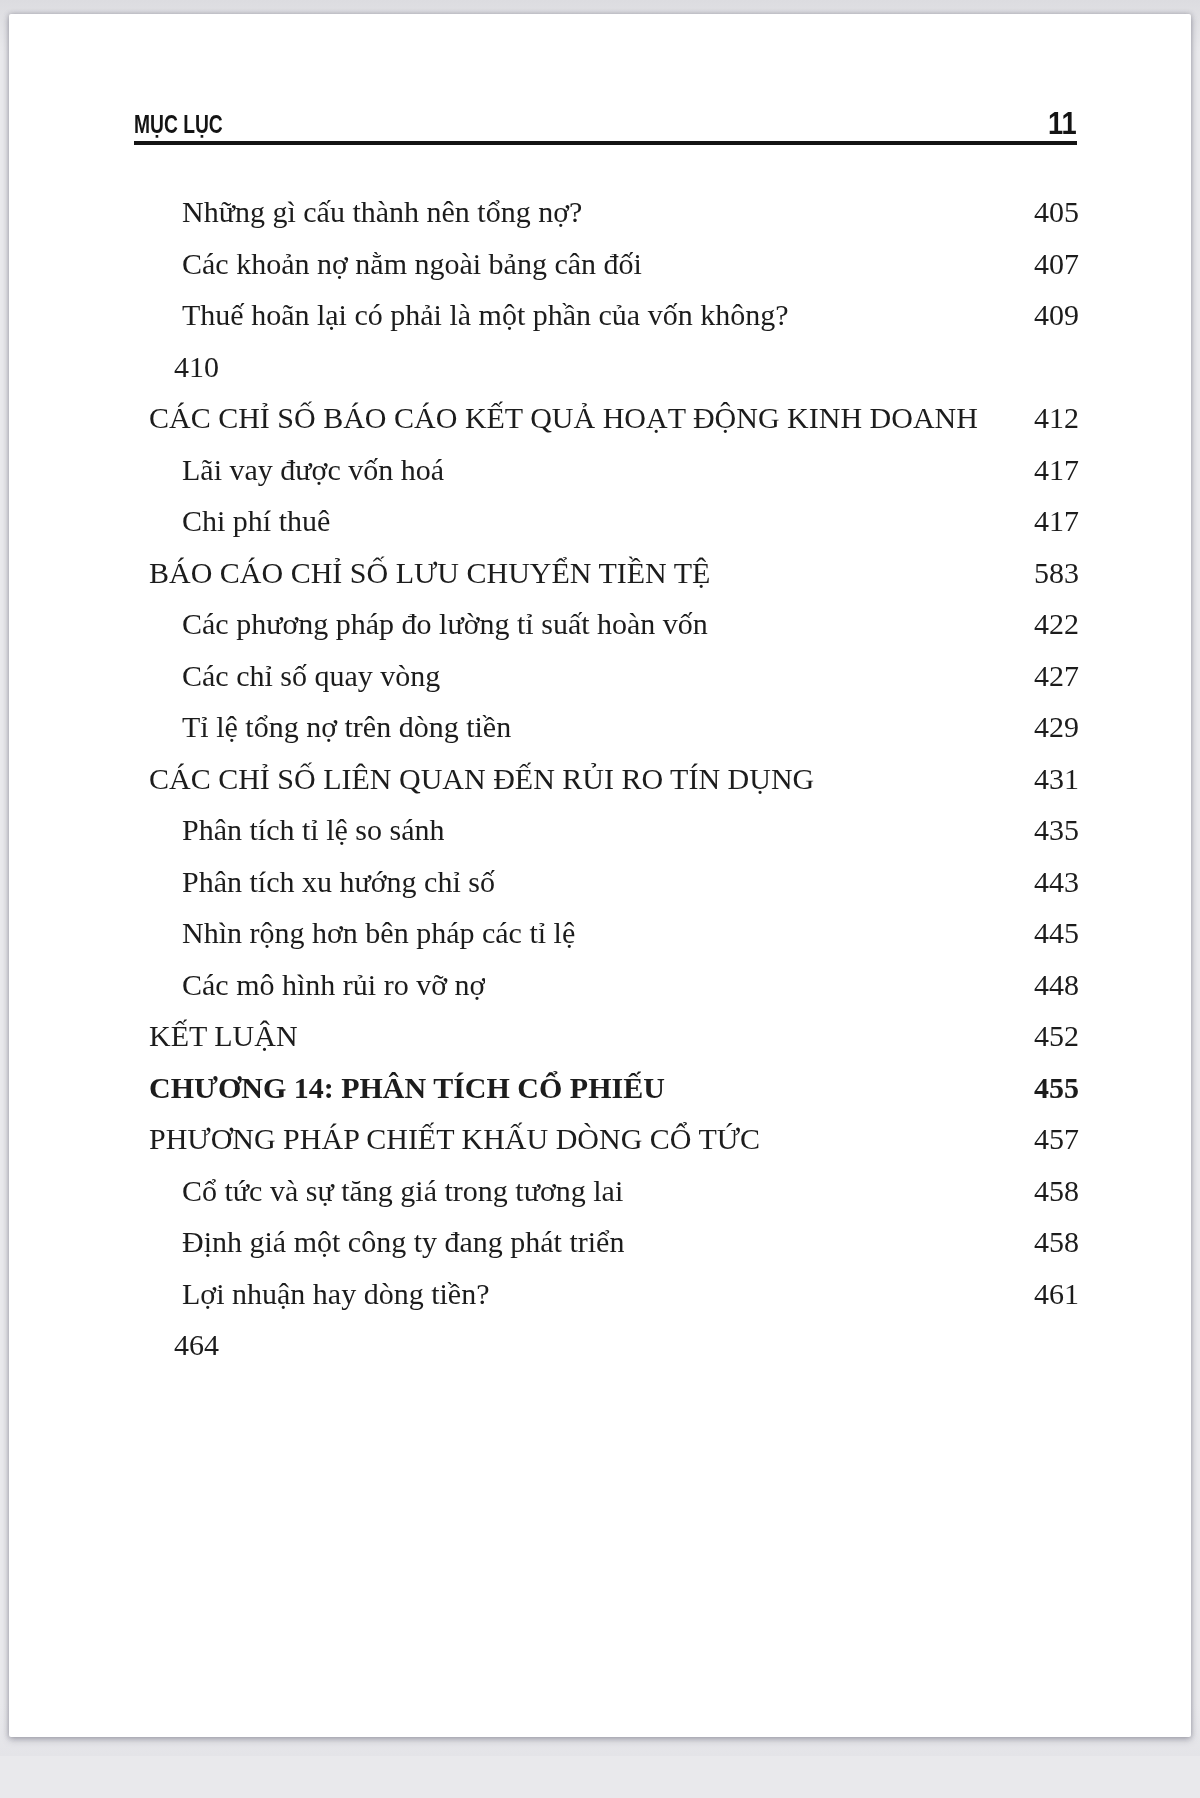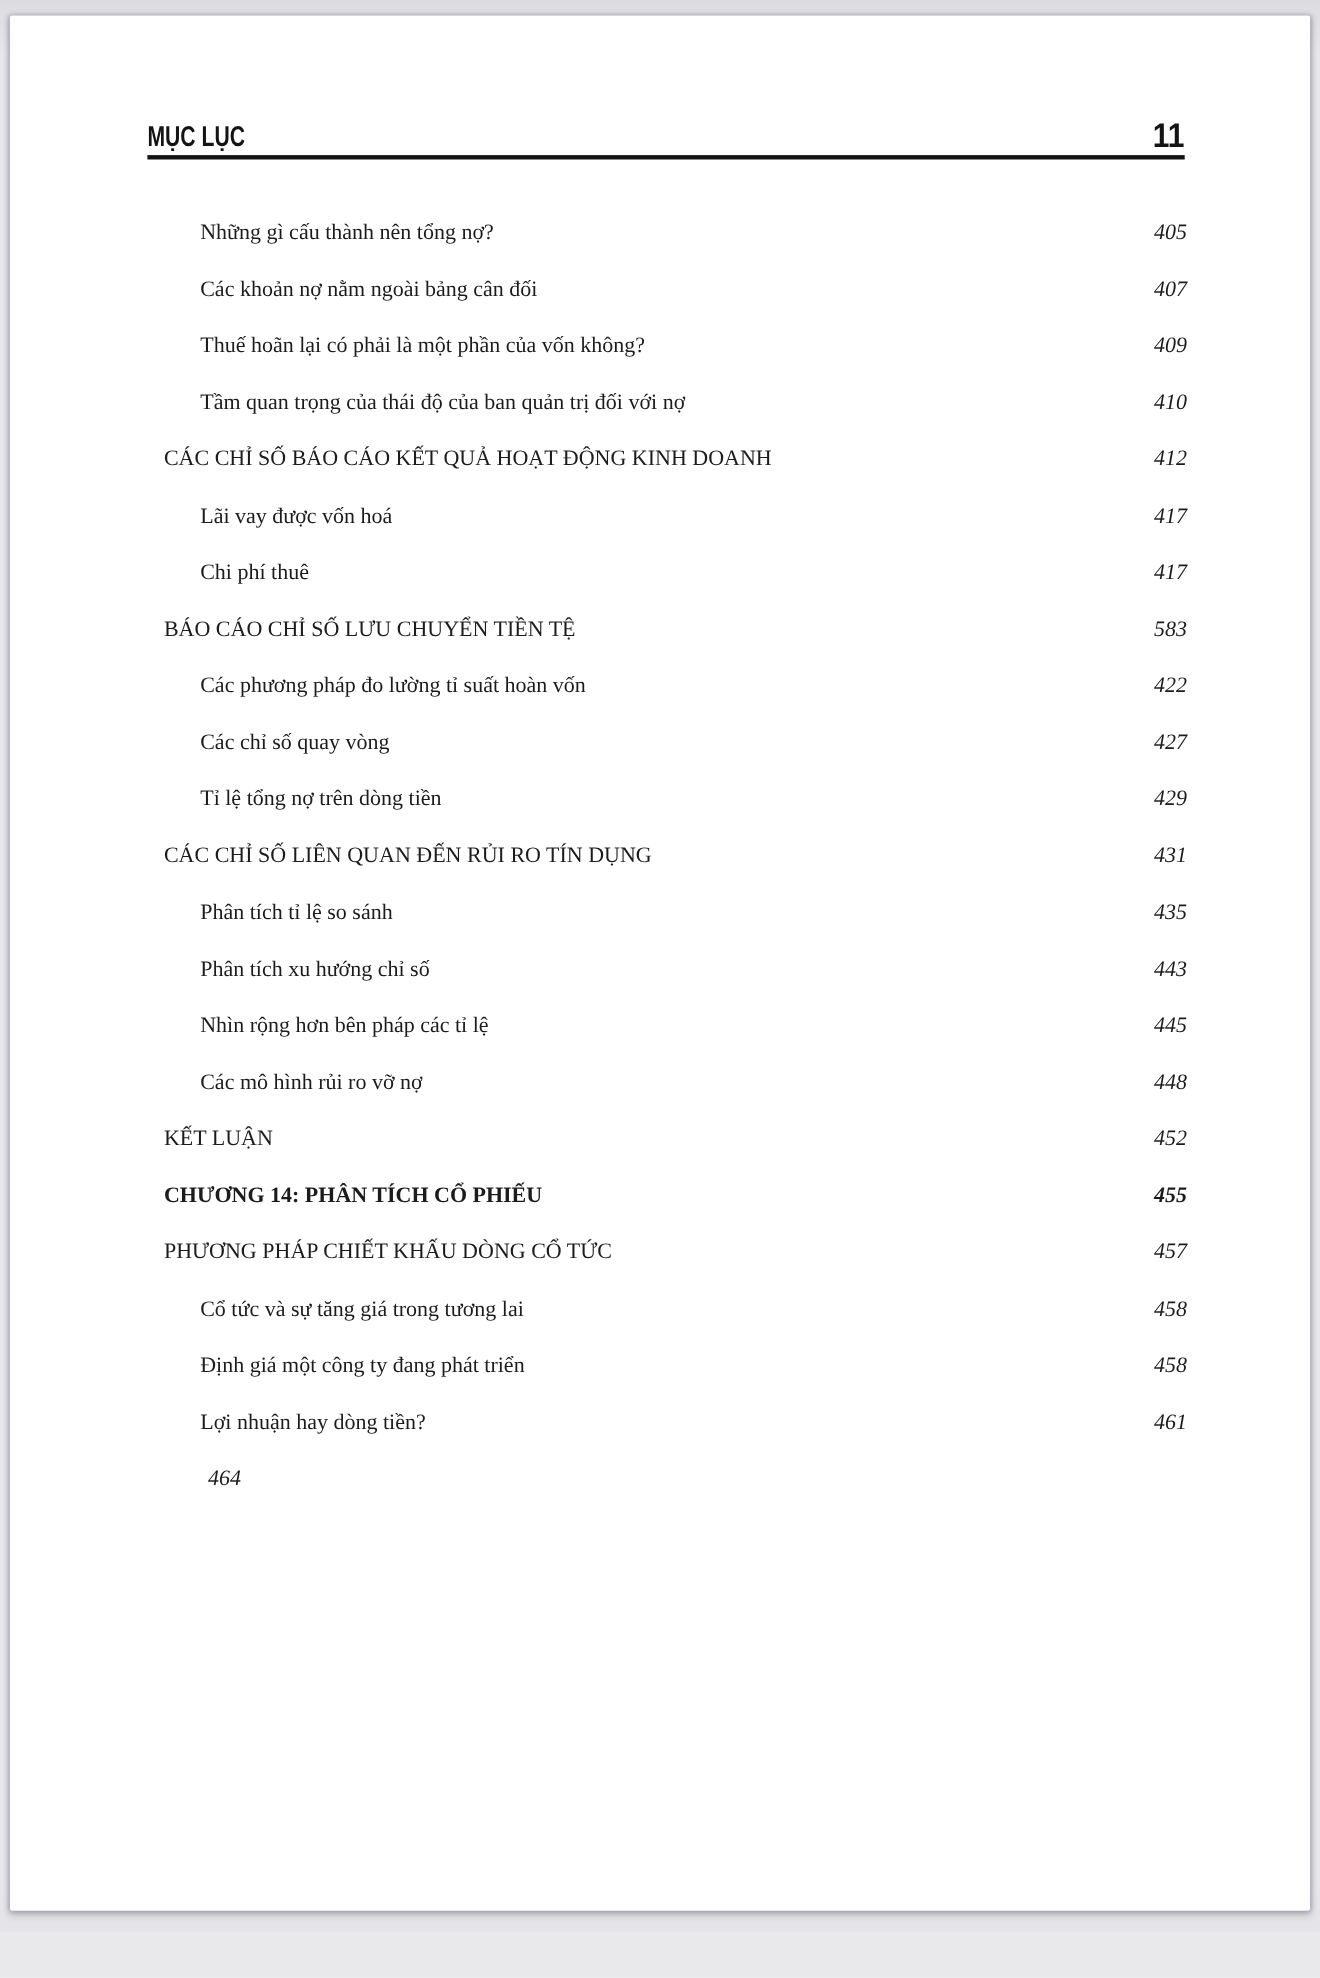--- a/index.html
+++ b/index.html
@@ -58,32 +58,31 @@
     position: absolute;
     left: 140px; top: 172px;
     width: 930px;
   }
   .toc-row {
     display: flex;
     justify-content: space-between;
     align-items: baseline;
     height: 51.5px;
     line-height: 51.5px;
-    font-size: 20px;
+    font-size: 30px;
     color: #1c1c1c;
     white-space: nowrap;
   }
   .toc-row.sub .toc-title { padding-left: 33px; }
   .toc-row.chapter { font-weight: 700; }
   .toc-title { overflow: hidden; }
   .toc-page {
     text-align: right;
     min-width: 70px;
     padding-left: 20px;
-    font-style: italic;
   }
 </style>
 </head>
 <body>
 
 <div class="canvas">
   <div class="paper">
 
     <div class="running-head">
       <span class="head-title">MỤC LỤC</span>
@@ -98,21 +97,20 @@
   </div>
         <div class="toc-row sub">
     <span class="toc-title">Các khoản nợ nằm ngoài bảng cân đối</span>
     <span class="toc-page">407</span>
   </div>
         <div class="toc-row sub">
     <span class="toc-title">Thuế hoãn lại có phải là một phần của vốn không?</span>
     <span class="toc-page">409</span>
   </div>
         <div class="toc-row sub">
-    <span class="toc-title">Tầm quan trọng của thái độ của ban quản trị đối với nợ</span>
     <span class="toc-page">410</span>
   </div>
         <div class="toc-row section">
     <span class="toc-title">CÁC CHỈ SỐ BÁO CÁO KẾT QUẢ HOẠT ĐỘNG KINH DOANH</span>
     <span class="toc-page">412</span>
   </div>
         <div class="toc-row sub">
     <span class="toc-title">Lãi vay được vốn hoá</span>
     <span class="toc-page">417</span>
   </div>

